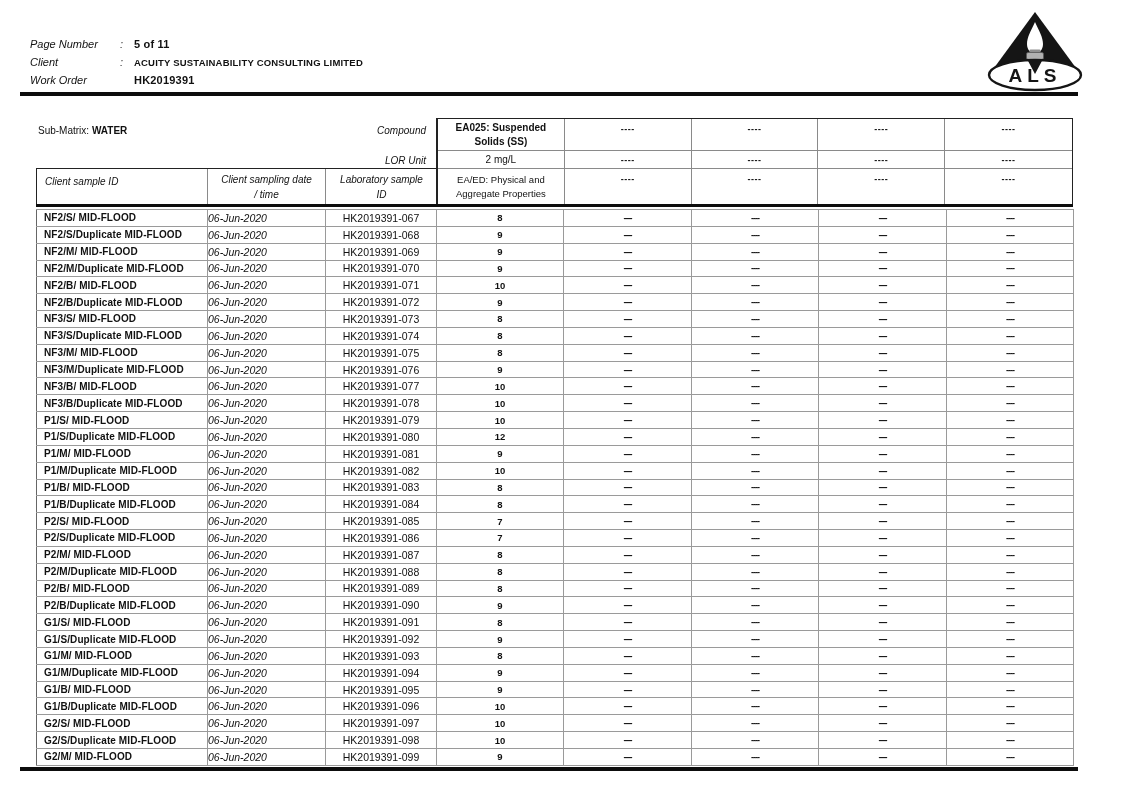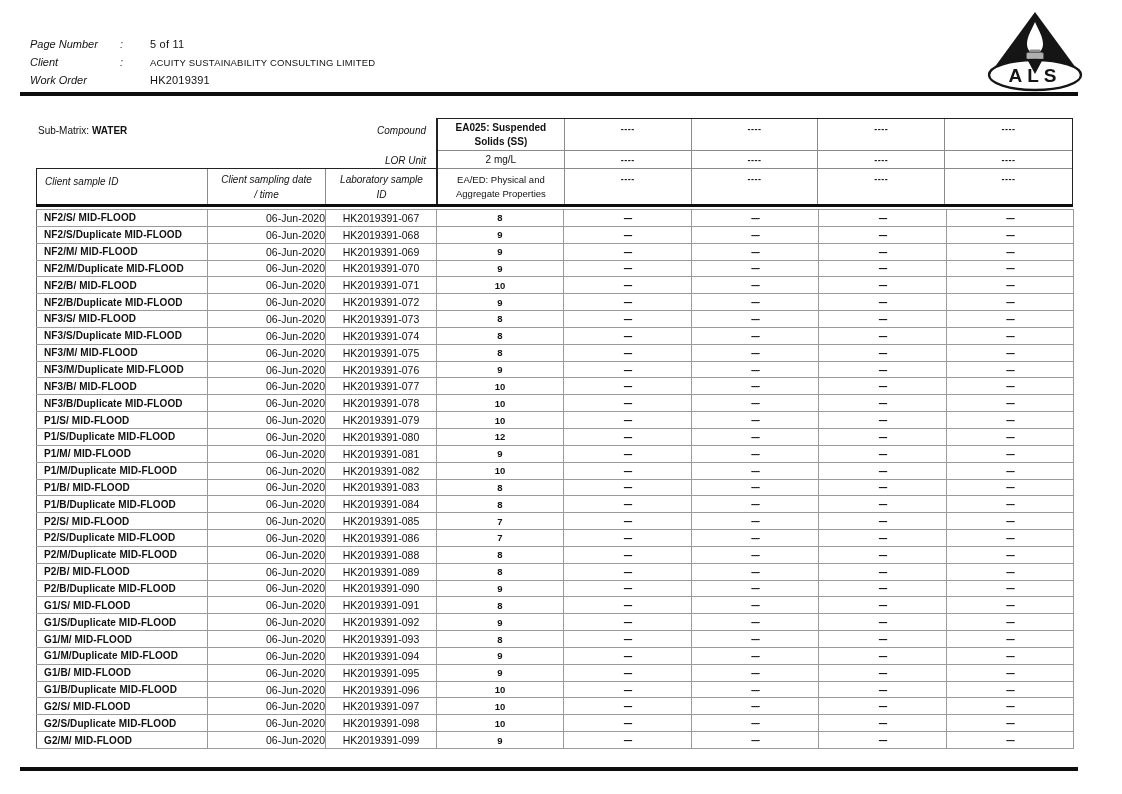--- a/index.html
+++ b/index.html
@@ -6,21 +6,21 @@
   .page{
     position:relative;width:1122px;height:794px;background:#ffffff;
     font-family:"Liberation Sans","DejaVu Sans",sans-serif;color:#111;overflow:hidden;
     margin:0 auto;
   }
   
   .hdr{position:absolute;left:30px;top:38px;width:560px;}
   .hdr-row{display:grid;grid-template-columns:90px 14px auto;height:18px;align-items:baseline;}
   .hdr-label{font-style:italic;font-size:11px;}
   .hdr-sep{font-style:italic;font-size:11px;color:#333;}
-  .hdr-value{font-weight:normal;font-size:11px;letter-spacing:.2px;margin-left:16px;}
+  .hdr-value{font-weight:bold;font-size:11px;letter-spacing:.2px;}
   .hdr-row:nth-child(2) .hdr-value{font-size:9.5px;}
   .rule{position:absolute;left:20px;width:1058px;background:#0d0d0d;}
   .rule-top{top:92px;height:4px;}
   .rule-bottom{top:767px;height:4px;}
   
   .logo{position:absolute;left:986px;top:6px;width:100px;height:86px;}
   
   .submatrix{position:absolute;left:38px;top:125px;font-size:10px;}
   .submatrix b{font-weight:bold;margin-top:24px;}
   .row-label{position:absolute;left:230px;width:196px;text-align:right;font-style:italic;font-size:10px;}
@@ -58,21 +58,21 @@
   .results{
     position:absolute;left:36px;top:209px;width:1037px;border-collapse:collapse;table-layout:fixed;
     background:#fff;
   }
   .results td{
     border:1px solid #9a9a9a;box-sizing:border-box;overflow:hidden;white-space:nowrap;
     padding:0;vertical-align:middle;
   }
   .results tr{height:16.85px;}
   .results td.c-id{font-weight:bold;font-size:10px;padding-left:7px;letter-spacing:.1px;}
-  .results td.c-date{font-size:10.5px;text-align:right;}
+  .results td.c-date{font-size:10.5px;text-align:left;font-style:italic;}
   .results td.c-lab{font-size:10.5px;text-align:center;}
   .results td.c-val{font-weight:bold;font-size:9.5px;text-align:center;border-left:1.5px solid #444;}
   .results td.c-dash{font-weight:bold;font-size:9px;text-align:center;letter-spacing:-1px;}
   .results td:first-child{border-left:1px solid #666;}
 </style>
 </head>
 <body>
 
 <div class="page">
 
@@ -362,20 +362,30 @@
       <td class="c-id">P2/S/Duplicate MID-FLOOD</td>
       <td class="c-date">06-Jun-2020</td>
       <td class="c-lab">HK2019391-086</td>
       <td class="c-val">7</td>
       <td class="c-dash">----</td>
       <td class="c-dash">----</td>
       <td class="c-dash">----</td>
       <td class="c-dash">----</td>
     </tr>
         <tr>
+      <td class="c-id">P2/M/ MID-FLOOD</td>
+      <td class="c-date">06-Jun-2020</td>
+      <td class="c-lab">HK2019391-087</td>
+      <td class="c-val">8</td>
+      <td class="c-dash">----</td>
+      <td class="c-dash">----</td>
+      <td class="c-dash">----</td>
+      <td class="c-dash">----</td>
+    </tr>
+        <tr>
       <td class="c-id">P2/M/Duplicate MID-FLOOD</td>
       <td class="c-date">06-Jun-2020</td>
       <td class="c-lab">HK2019391-088</td>
       <td class="c-val">8</td>
       <td class="c-dash">----</td>
       <td class="c-dash">----</td>
       <td class="c-dash">----</td>
       <td class="c-dash">----</td>
     </tr>
         <tr>

